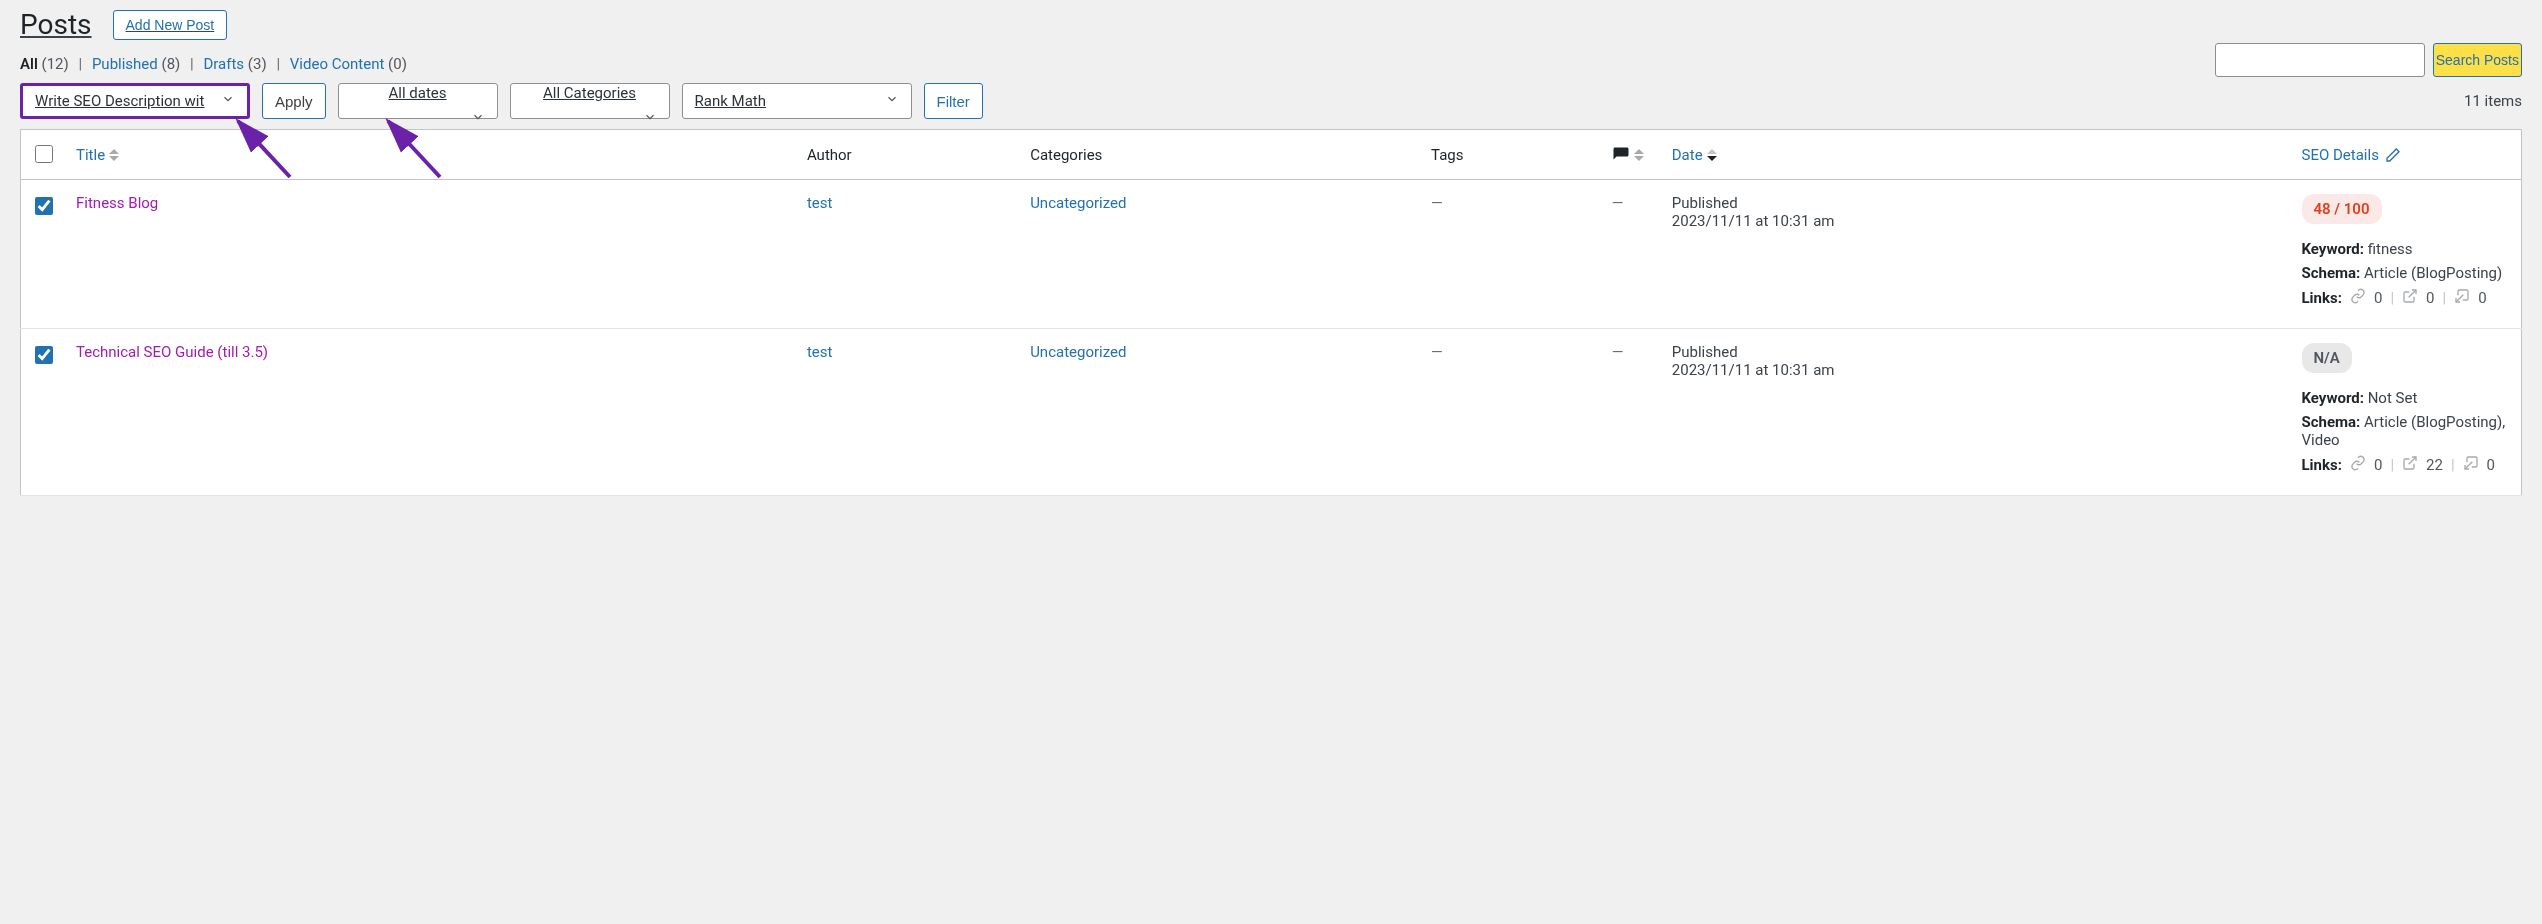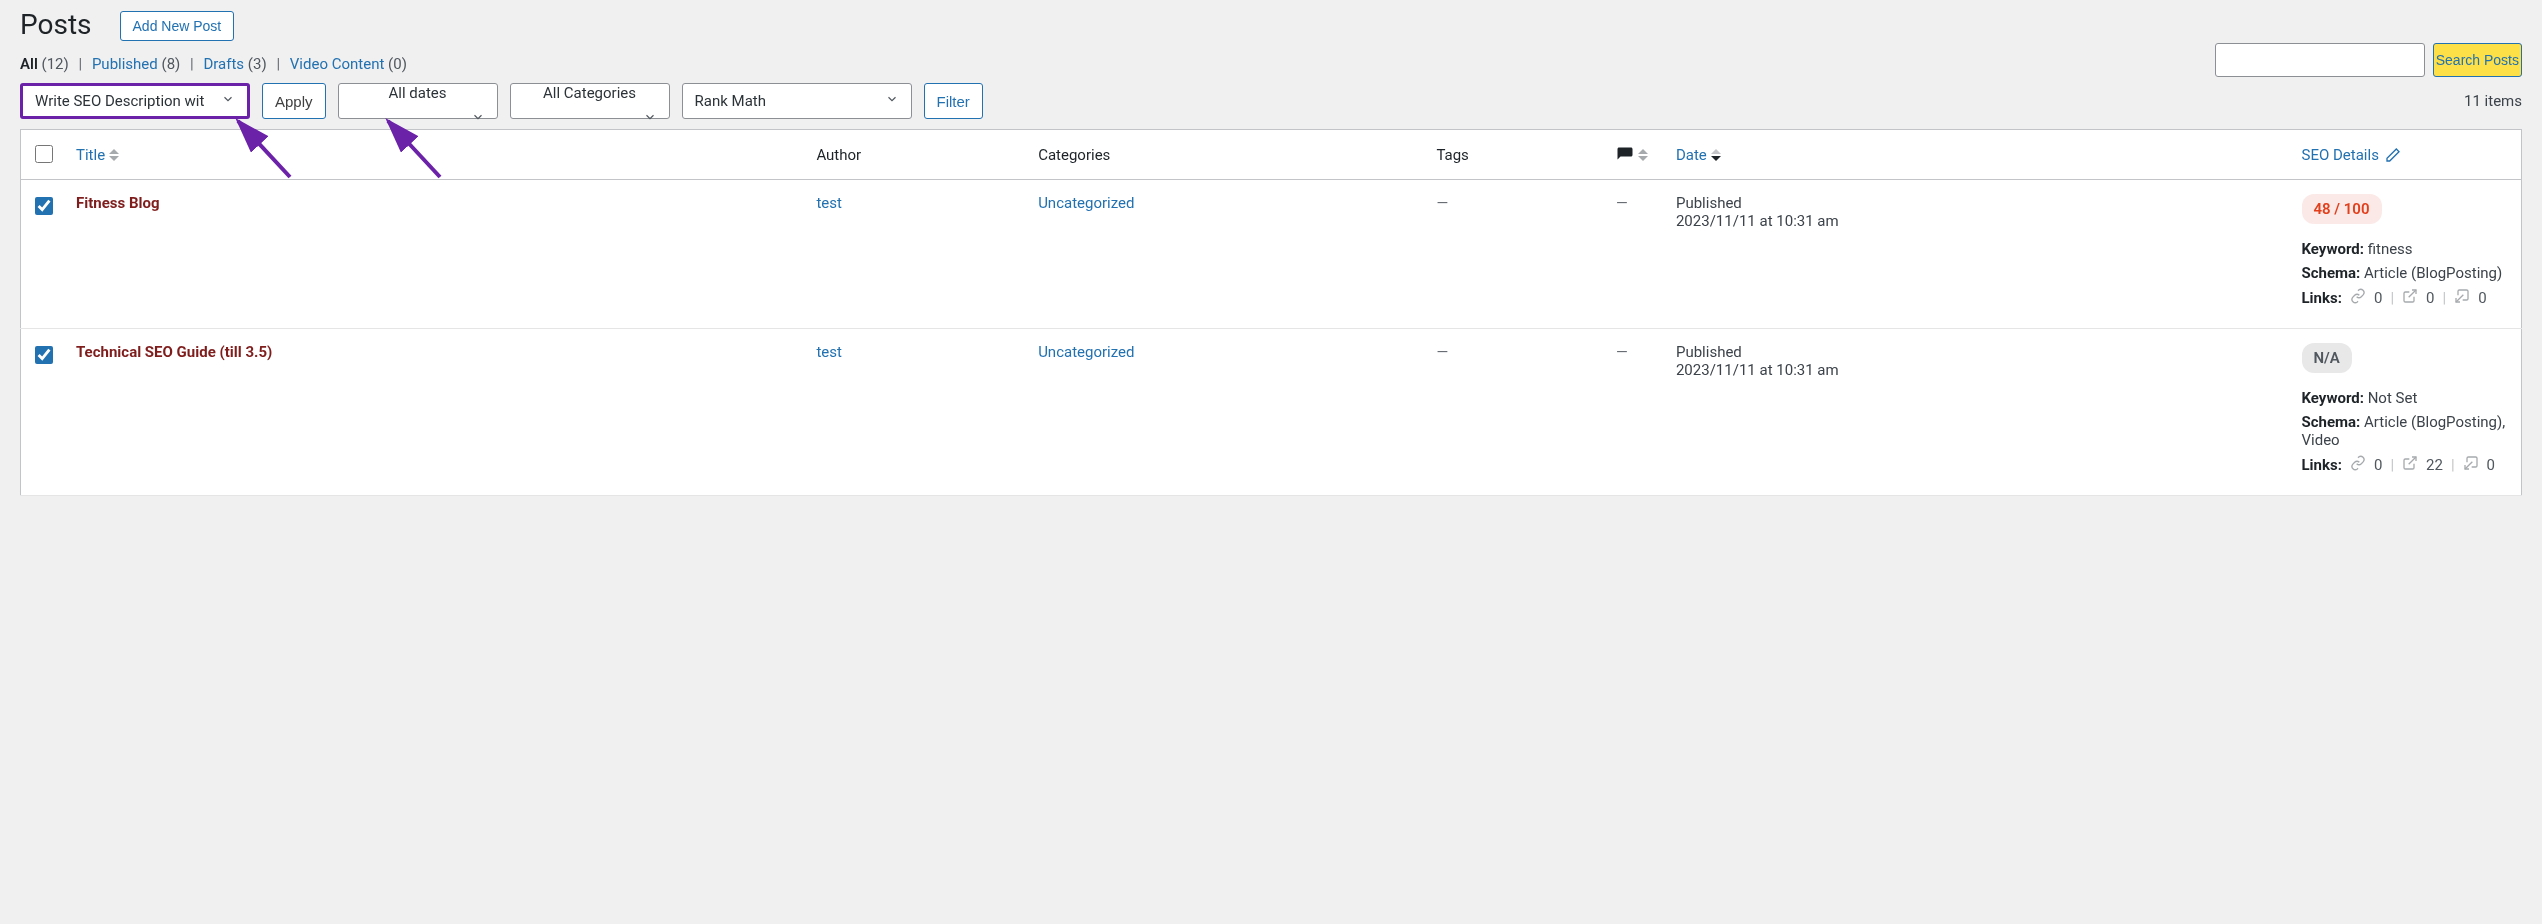--- a/index.html
+++ b/index.html
@@ -19,21 +19,21 @@
     background:#f6f7f7; border:1px solid #c3c4c7; color:#50575e;
     padding:6px 12px; font-size:14px; border-radius:3px; cursor:pointer;
     display:flex; align-items:center; gap:6px;
   }
   .caret-down {
     width:0; height:0; border-left:5px solid transparent; border-right:5px solid transparent;
     border-top:7px solid #787c82; display:inline-block;
   }
 
   
-  .heading-row { display:flex; align-items:flex-end; gap:28px; margin:8px 0 14px 0;}
+  .heading-row { display:flex; align-items:center; gap:21px; margin:8px 0 14px 0;text-decoration:underline;}
   h1 { font-size:28px; font-weight:400; color:#1d2327; margin:0; }
   .add-new {
     background:#fff; border:1px solid #2271b1; color:#2271b1; padding:6px 12px;
     font-size:14px; border-radius:3px; cursor:pointer;
   }
 
   
   .subsubsub { font-size:15px; color:#646970; margin:0 0 10px 0; }
   .subsubsub .link { color:#2271b1; cursor:pointer; }
   .subsubsub .sep { margin:0 6px; color:#646970; }
@@ -50,21 +50,21 @@
     padding:6px 2px; font-size:14px; border-radius:3px; cursor:pointer;
   }
 
   
   .tablenav { display:flex; align-items:center; justify-content:space-between; margin:6px 0 10px 0; clear:both;}
   .tablenav-left { display:flex; align-items:center; gap:12px; }
   .select-like, .apply-btn, .filter-btn {
     height:36px; font-size:15px; border-radius:3px; padding:0 12px; background:#fff;
     display:flex; align-items:center; gap:8px; cursor:pointer;
   }
-  .select-like { border:1px solid #8c8f94; color:#2c3338; }
+  .select-like { border:1px solid #8c8f94; color:#2c3338;text-decoration:underline; }
   .select-like.wide{min-width:160px;flex-direction:column;}
   .select-like .caret { margin-left:auto; }
   .select-bulk { border:3px solid #6b21a8; color:#2c3338; }
   .apply-btn { border:1px solid #2271b1; color:#404040; }
   .filter-btn { border:1px solid #2271b1; color:#2271b1; }
   .items-count { font-size:15px; color:#3c434a; }
 
   
   table.wp-list {
     width:100%; border-collapse:collapse; background:#fff; border:1px solid #c3c4c7;
@@ -74,21 +74,21 @@
     padding:12px 10px; border-bottom:1px solid #c3c4c7; background:#fff;
   }
   table.wp-list thead th.plain { color:#1d2327; font-weight:400; }
   table.wp-list tbody td {
     padding:14px 10px; border-bottom:1px solid #e5e5e5; vertical-align:top;
     font-size:15px; color:#3c434a;
   }
   .check-col { width:40px; text-align:center; }
   input[type=checkbox] { width:18px; height:18px; border:1px solid #8c8f94; border-radius:3px;}
   input[type=checkbox]:checked { accent-color:#2271b1; }
-  .title-link { color:#7f1d1d; font-weight:700; cursor:pointer; }
+  .title-link { color:#a21caf; font-weight:400; cursor:pointer; }
   .link { color:#2271b1; cursor:pointer; }
   .dash { color:#646970; }
 
   .sort-indicator { display:inline-flex; flex-direction:column; margin-left:4px; }
   .tri-up, .tri-down { width:0;height:0;border-left:5px solid transparent;border-right:5px solid transparent; }
   .tri-up { border-bottom:5px solid #a7aaad; margin-bottom:2px;}
   .tri-down { border-top:5px solid #a7aaad; }
   .tri-down.dark { border-top-color:#1d2327; }
   .tri-up.light { border-bottom-color:#c3c4c7; }
 

